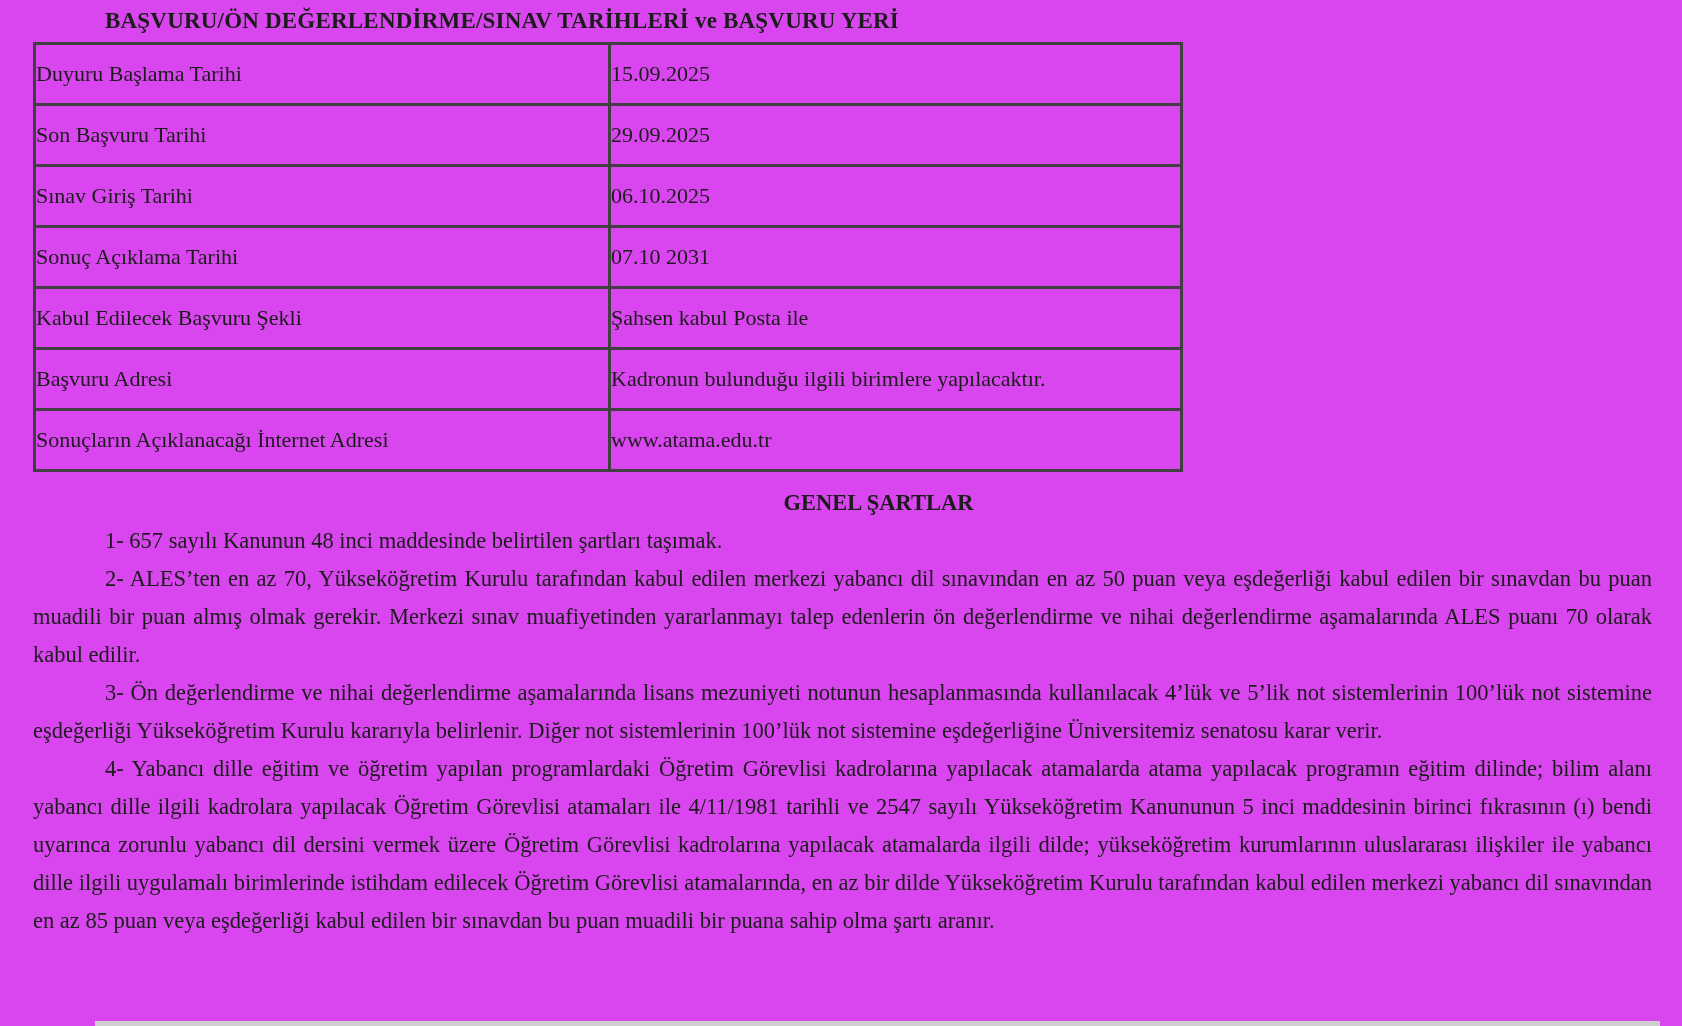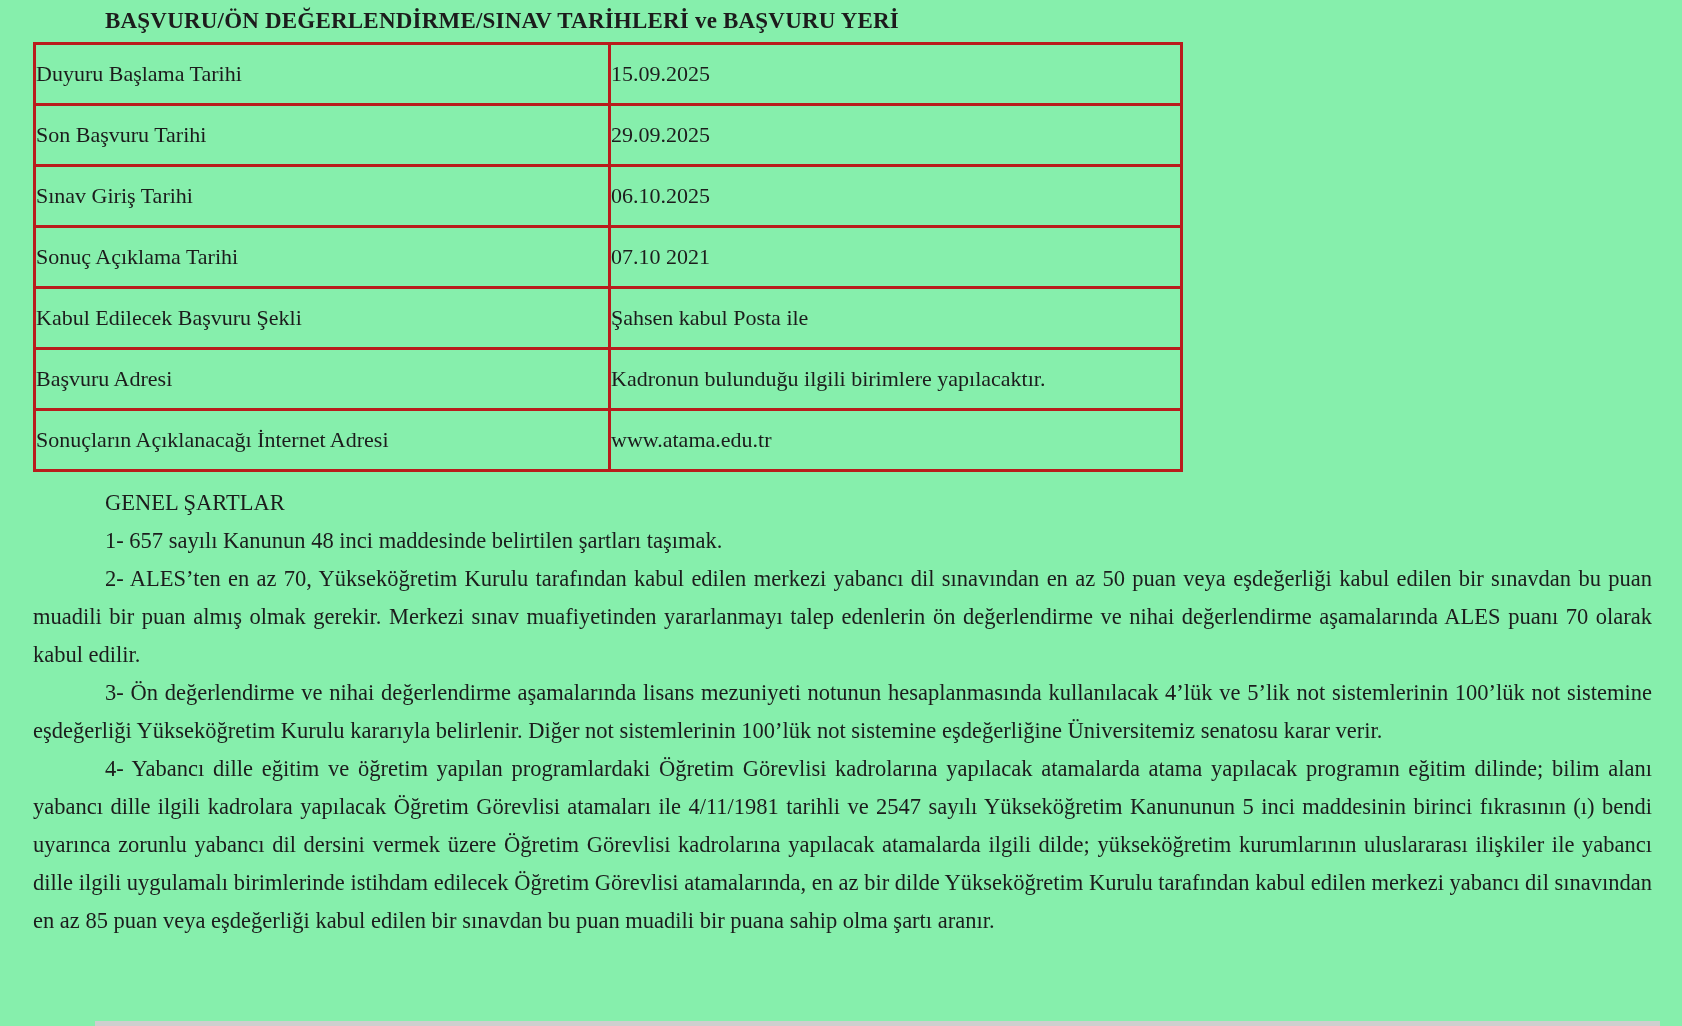--- a/index.html
+++ b/index.html
@@ -4,61 +4,61 @@
 <style>
   html, body {
     margin: 0;
     padding: 0;
     background: #ffffff;
   }
   #page {
     position: relative;
     width: 1682px;
     height: 1026px;
-    background: #86efac;
+    background: #d946ef;
     font-family: "Liberation Serif", "DejaVu Serif", serif;
     color: #1c1c1c;
     overflow: hidden;
     box-sizing: border-box;
     padding: 8px 30px 0 33px;
   }
   .doc-title {
     margin: 0 0 8px 72px;
     font-size: 23px;
     font-weight: bold;
     letter-spacing: 0.2px;
     white-space: nowrap;
   }
   table.schedule {
     border-collapse: collapse;
     width: 1150px;
     table-layout: fixed;
   }
   table.schedule td {
-    border: 3px solid #b91c1c;
+    border: 3px solid #404040;
     height: 58px;
     font-size: 22px;
     vertical-align: middle;
     padding: 0;
     overflow: hidden;
     white-space: nowrap;
   }
   td.label-cell { width: 572px; padding-left: 28px; }
   td.value-cell { padding-left: 42px; }
   .conditions {
     margin-top: 12px;
     font-size: 22.5px;
     line-height: 38px;
     text-align: justify;
   }
   .conditions-heading {
     margin: 0 0 0 72px;
     font-size: 22.5px;
-    font-weight: normal;
-    text-align: left;
+    font-weight: bold;
+    text-align: center;
   }
   .conditions p {
     margin: 0;
     text-indent: 72px;
   }
   .cutoff-strip {
     position: absolute;
     left: 95px;
     width: 1565px;
     bottom: 0;
@@ -82,21 +82,21 @@
       <tr>
         <td class="label-cell">Son Başvuru Tarihi</td>
         <td class="value-cell">29.09.2025</td>
       </tr>
       <tr>
         <td class="label-cell">Sınav Giriş Tarihi</td>
         <td class="value-cell">06.10.2025</td>
       </tr>
       <tr>
         <td class="label-cell">Sonuç Açıklama Tarihi</td>
-        <td class="value-cell">07.10 2021</td>
+        <td class="value-cell">07.10 2031</td>
       </tr>
       <tr>
         <td class="label-cell">Kabul Edilecek Başvuru Şekli</td>
         <td class="value-cell">Şahsen kabul Posta ile</td>
       </tr>
       <tr>
         <td class="label-cell">Başvuru Adresi</td>
         <td class="value-cell">Kadronun bulunduğu ilgili birimlere yapılacaktır.</td>
       </tr>
       <tr>

